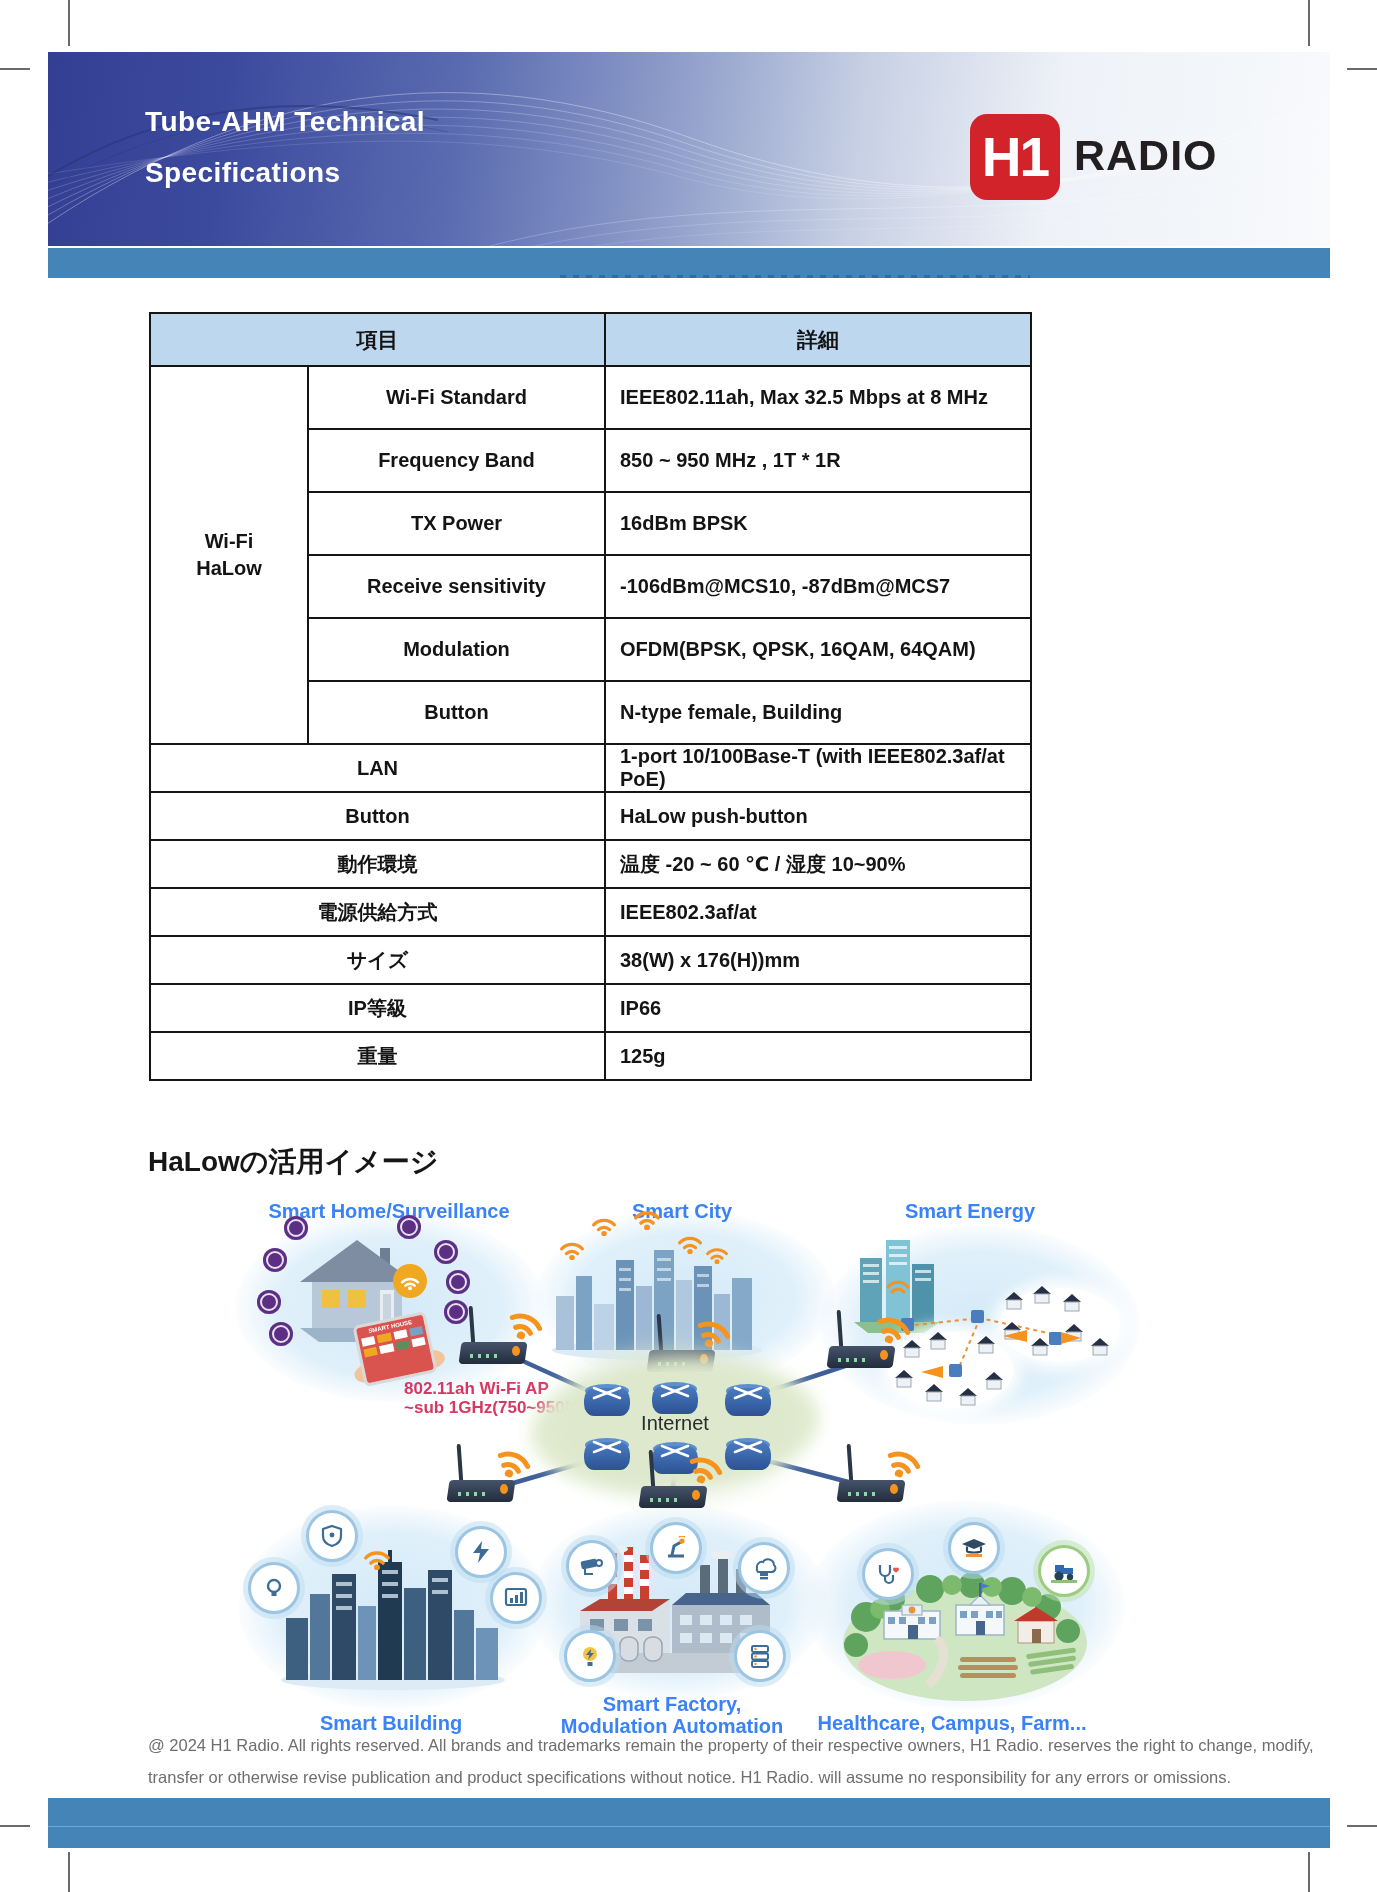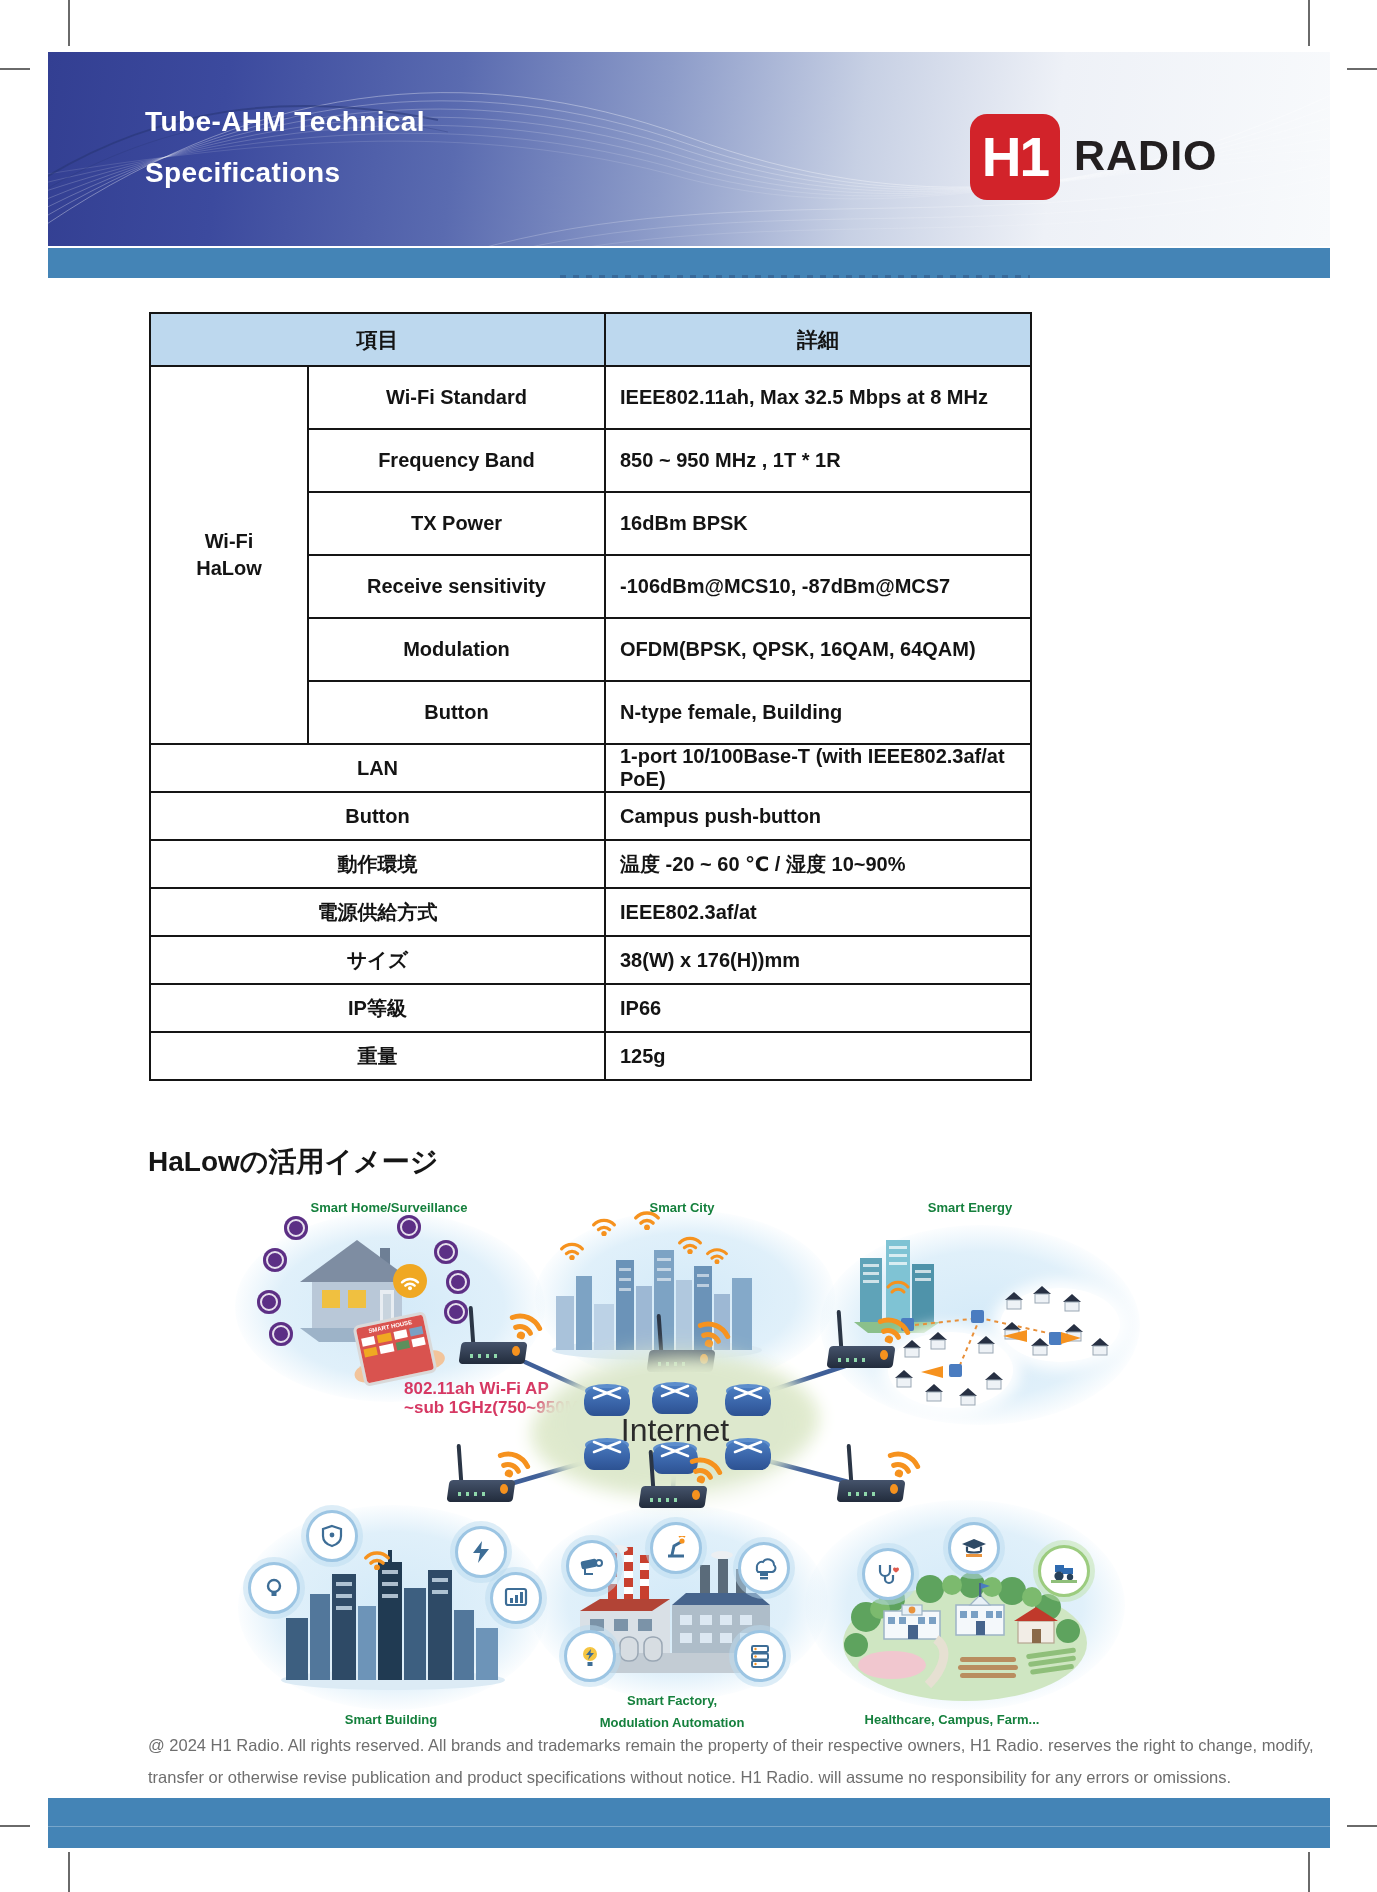--- a/index.html
+++ b/index.html
@@ -23,40 +23,40 @@
   #spec td{border:2.4px solid #151515;font-weight:700;font-size:20px;color:#141414;text-align:center;padding:0;vertical-align:middle}
   #spec td.val{text-align:left;padding-left:14px}
   #spec tr.hd td{background:#bdd8ee;height:51px;font-size:21px;font-weight:700}
   #spec tr.rw td{height:61px}
   #spec tr.rs td{height:46px}
   #spec td.group div{line-height:27px}
   
   #sec-h{position:absolute;left:148px;top:1143px;font-size:28px;color:#161616}
   #sec-h .en{font-weight:600}
   #sec-h .jp{font-weight:800}
-  .slabel{position:absolute;font-size:13px;font-weight:700;color:#15803d;text-align:left;transform:translateX(-50%);white-space:nowrap}
+  .slabel{position:absolute;font-size:20px;font-weight:700;color:#3b82f6;text-align:left;transform:translateX(-50%);white-space:nowrap}
   .scene-bg{position:absolute;border-radius:50%;
             background:radial-gradient(ellipse at center,#d4eaf8 0%,#e0f0fa 52%,rgba(224,240,250,0) 73%)}
   
   .ap{position:absolute;width:100px;height:62px}
   .ap .ant{position:absolute;left:10px;top:0;width:4px;height:40px;background:#2b3646;border-radius:2px;transform:rotate(-4deg)}
   .ap .bd{position:absolute;left:0;top:36px;width:66px;height:22px;border-radius:4px;transform:skewX(-8deg);
           background:linear-gradient(#45536b,#222c3c)}
   .ap .led{position:absolute;left:10px;top:48px;width:32px;height:4px;
            background:repeating-linear-gradient(90deg,#8fd8ab 0 3px,transparent 3px 8px)}
   .ap .dot{position:absolute;left:52px;top:40px;width:8px;height:10px;background:#f6921e;border-radius:50%}
   .ap svg{position:absolute;left:46px;top:0;transform:rotate(22deg)}
   .rtr{position:absolute;width:46px;height:34px}
   .rtr .body{position:absolute;left:0;top:4px;width:46px;height:28px;border-radius:10px/12px;
              background:linear-gradient(#4a7cc0 0%,#3862a6 60%,#2d5292 100%)}
   .rtr .top{position:absolute;left:1px;top:0;width:44px;height:14px;background:#5d8ecd;border-radius:50%}
   .rtr svg{position:absolute;left:3px;top:1px}
   #cloud{left:567px;top:1372px;width:216px;height:104px;background:#dde8cd;border-radius:50%;
          box-shadow:0 0 26px 18px #dde8cd, -34px 10px 18px 2px #e2eccf, 34px -6px 18px 2px #e2eccf}
-  #internet-label{position:absolute;left:675px;top:1412px;transform:translateX(-50%);font-size:32px;color:#2b2b2b;font-weight:400}
+  #internet-label{position:absolute;left:675px;top:1412px;transform:translateX(-50%);font-size:20px;color:#2b2b2b;font-weight:400}
   #ap-note{position:absolute;left:404px;top:1379px;font-size:17px;font-weight:700;color:#d63863;line-height:19px}
   #ap-note .u{}
   .wifi-o{color:#f6921e}
   
   .cico{position:absolute;width:46px;height:46px;border-radius:50%;background:#fff;border:3px solid #9cc5e3;
         box-shadow:0 0 0 5px rgba(188,220,240,.5);display:flex;align-items:center;justify-content:center}
   .cico.g{border-color:#9ccc7f;box-shadow:0 0 0 5px rgba(190,225,170,.5)}
   .pdot{position:absolute;width:24px;height:24px;border-radius:50%;background:#5c2f85;
         box-shadow:inset 0 0 0 3px #5c2f85, inset 0 0 0 5px rgba(255,255,255,.85)}
   
@@ -143,21 +143,21 @@
   <tr class="rw">
     <td>Button</td>
     <td class="val">N-type female, Building</td>
   </tr>
   <tr class="rs">
     <td colspan="2">LAN</td>
     <td class="val">1-port 10/100Base-T (with IEEE802.3af/at PoE)</td>
   </tr>
   <tr class="rs">
     <td colspan="2">Button</td>
-    <td class="val">Campus push-button</td>
+    <td class="val">HaLow push-button</td>
   </tr>
   <tr class="rs">
     <td colspan="2">動作環境</td>
     <td class="val">温度  -20 ~ 60 ℃ / 湿度  10~90%</td>
   </tr>
   <tr class="rs">
     <td colspan="2">電源供給方式</td>
     <td class="val">IEEE802.3af/at</td>
   </tr>
   <tr class="rs">

